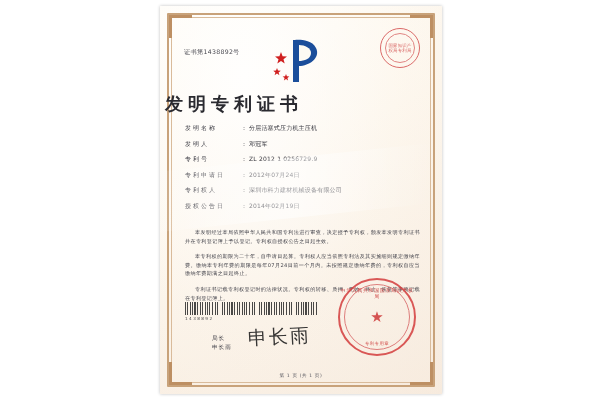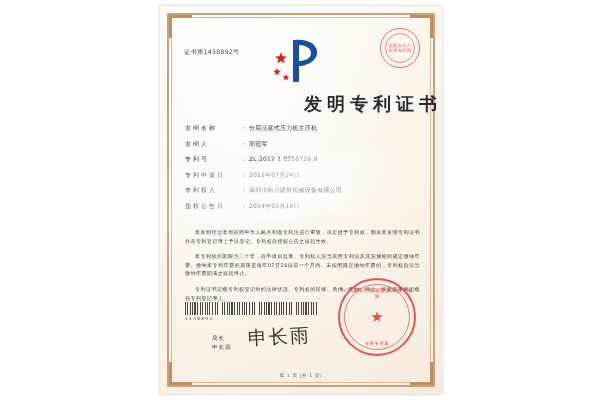--- a/index.html
+++ b/index.html
@@ -125,21 +125,21 @@
     width: 64px;
     height: 52px;
   }
 
   
   .title {
     position: absolute;
     left: 0;
     right: 0;
     top: 86px;
-    text-align: right;
+    text-align: left;
     font-size: 18px;
     letter-spacing: 5px;
     color: #2a2a30;
     font-family: "DejaVu Serif", serif;
     font-weight: 700;
     text-indent: 5px;
   }
 
   
   .fields {

